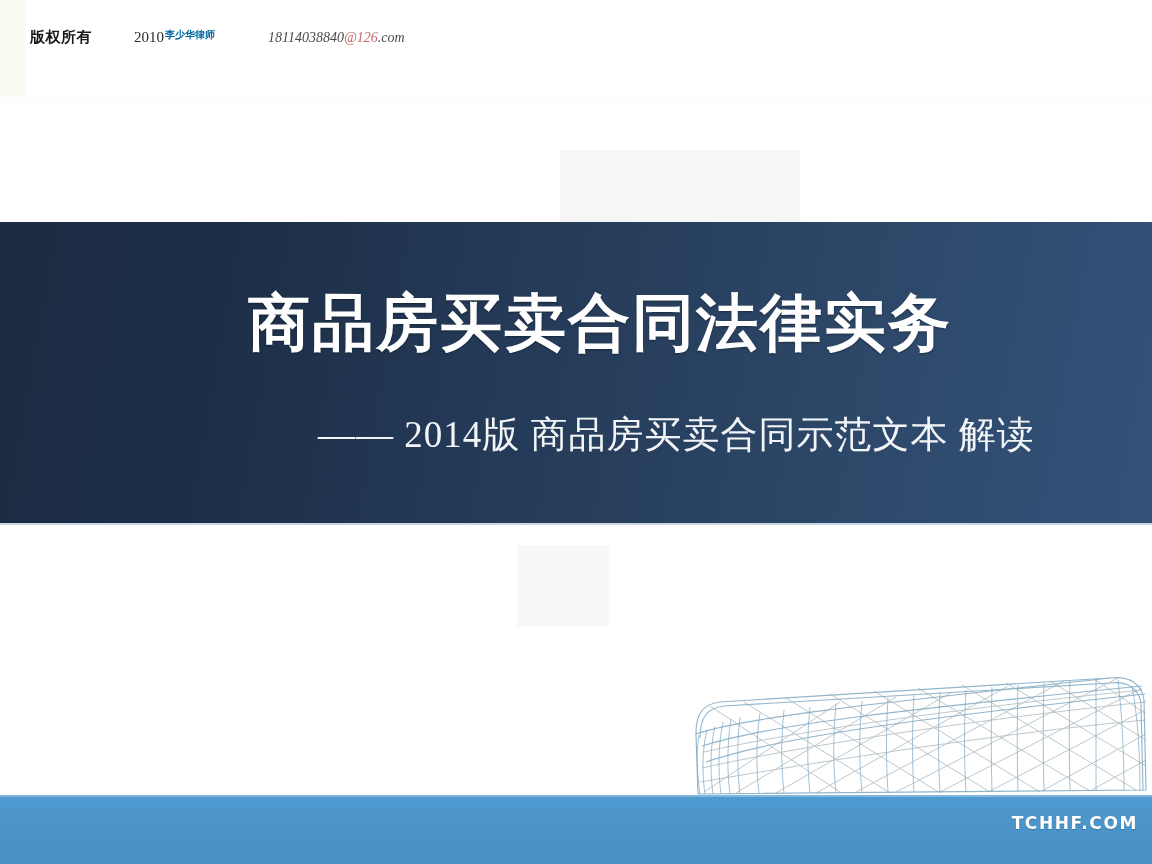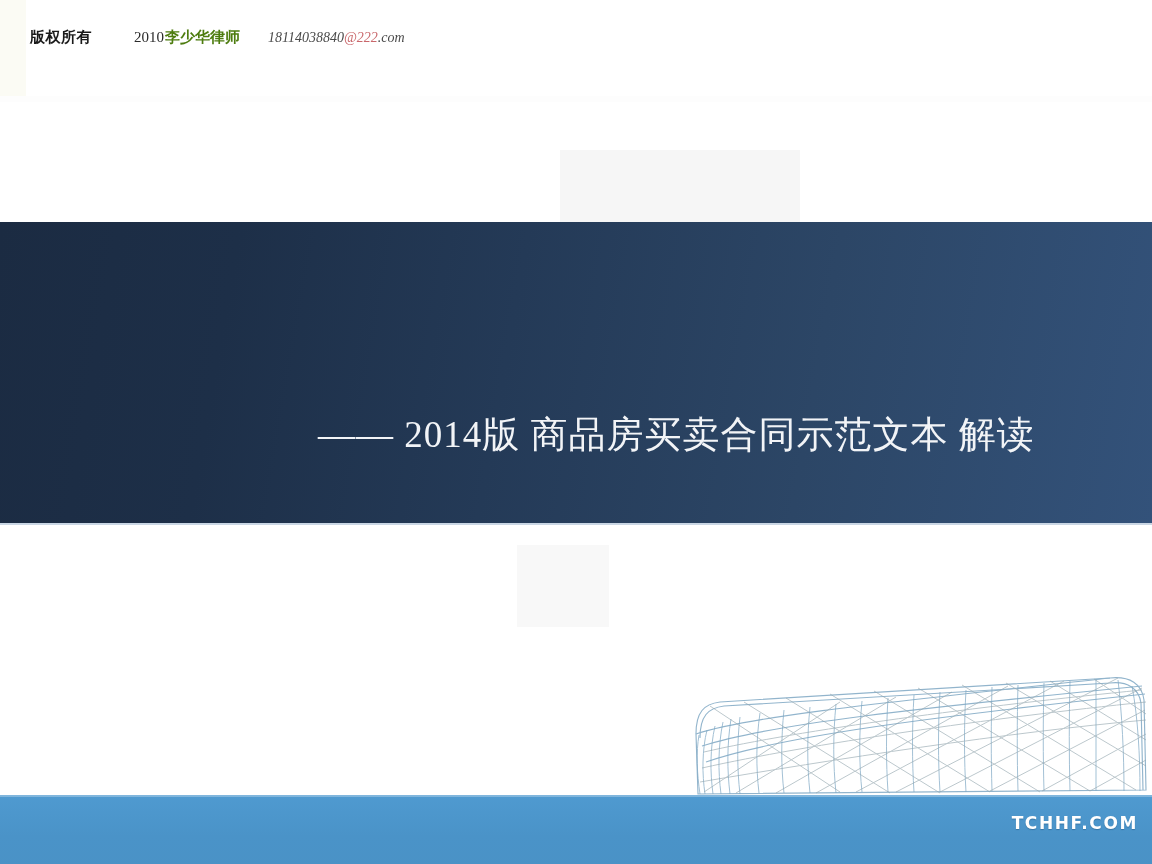--- a/index.html
+++ b/index.html
@@ -55,22 +55,22 @@
     font-family: "Liberation Serif", serif;
     font-size: 15px;
     color: #2a2a2a;
   }
   .hdr-name {
     position: absolute;
     left: 165px;
     top: 2px;
     font-family: "DejaVu Sans", sans-serif;
     font-weight: bold;
-    font-size: 15px;
-    color: #4d7c0f;
+    font-size: 10px;
+    color: #0369a1;
   }
   .hdr-mail {
     position: absolute;
     left: 268px;
     top: 4px;
     font-family: "Liberation Serif", serif;
     font-style: italic;
     font-size: 14px;
     color: #4a4a4a;
   }
@@ -179,25 +179,26 @@
 
   <div class="wash w1"></div>
   <div class="wash w4"></div>
   <div class="wash w2"></div>
   <div class="wash w3"></div>
 
   <div id="header">
     <span class="hdr-copyright">版权所有</span>
     <span class="hdr-year">2010</span>
     <span class="hdr-name">李少华律师</span>
-    <span class="hdr-mail"><span>18114038840</span><span class="at-domain">@222</span><span>.com</span></span>
+    <span class="hdr-mail"><span>18114038840</span><span class="at-domain">@126</span><span>.com</span></span>
   </div>
 
   <div id="banner"></div>
 
+  <div id="title-main">商品房买卖合同法律实务</div>
 
   <div id="title-sub">—— 2014版  商品房买卖合同示范文本  解读</div>
 
   <div id="nest">
     <svg viewBox="0 0 462 128" preserveAspectRatio="none" aria-hidden="true">
       <g fill="none" stroke="#7fa8c4" stroke-width="1.15" opacity="0.85">
 
         <path d="M6 62 C6 40 14 32 30 30 L420 6 C440 4 452 12 454 28 L456 118 L8 122 Z"></path>
         <path d="M10 66 C10 44 18 36 34 34 L420 11 C438 9 449 17 451 31 L453 118"></path>
 

